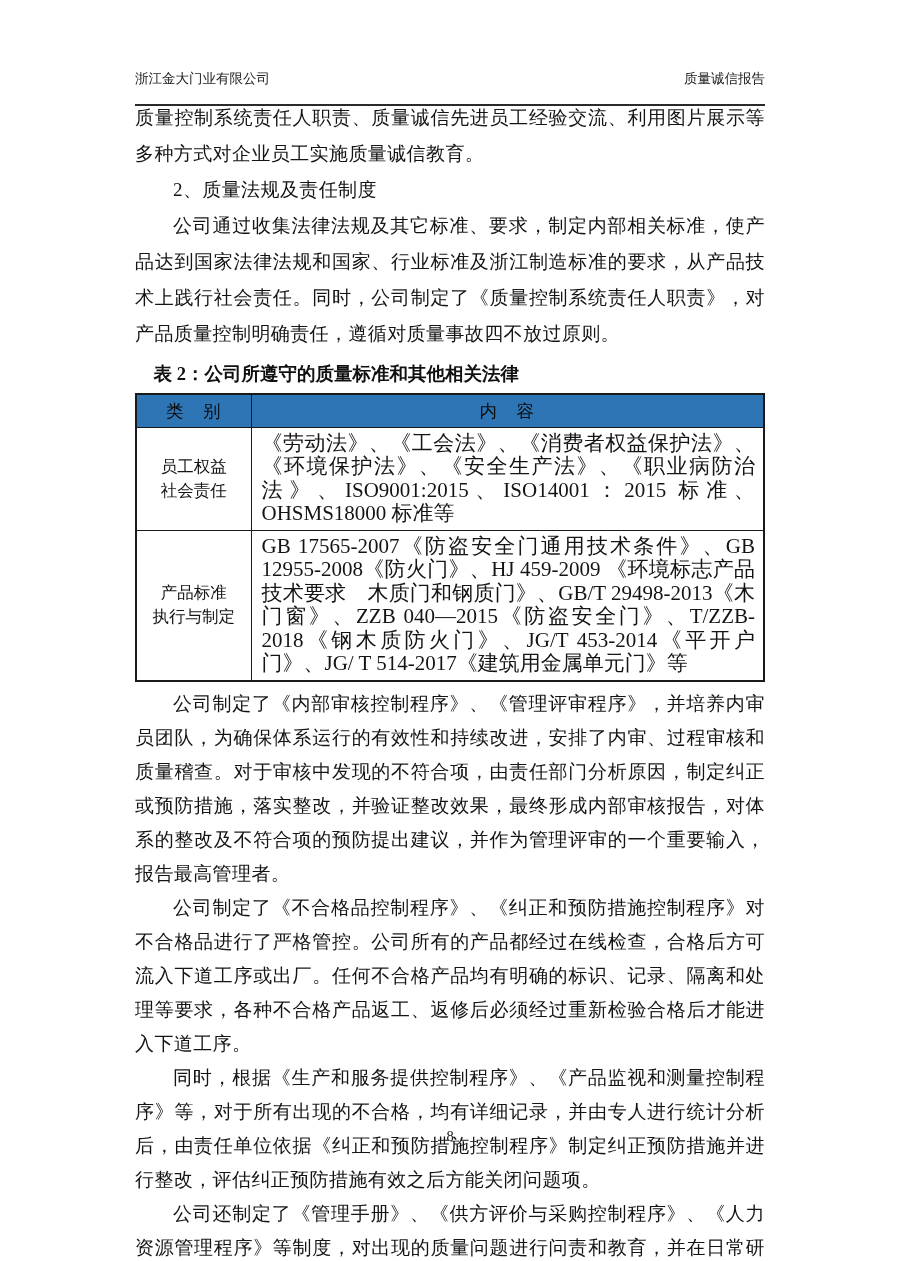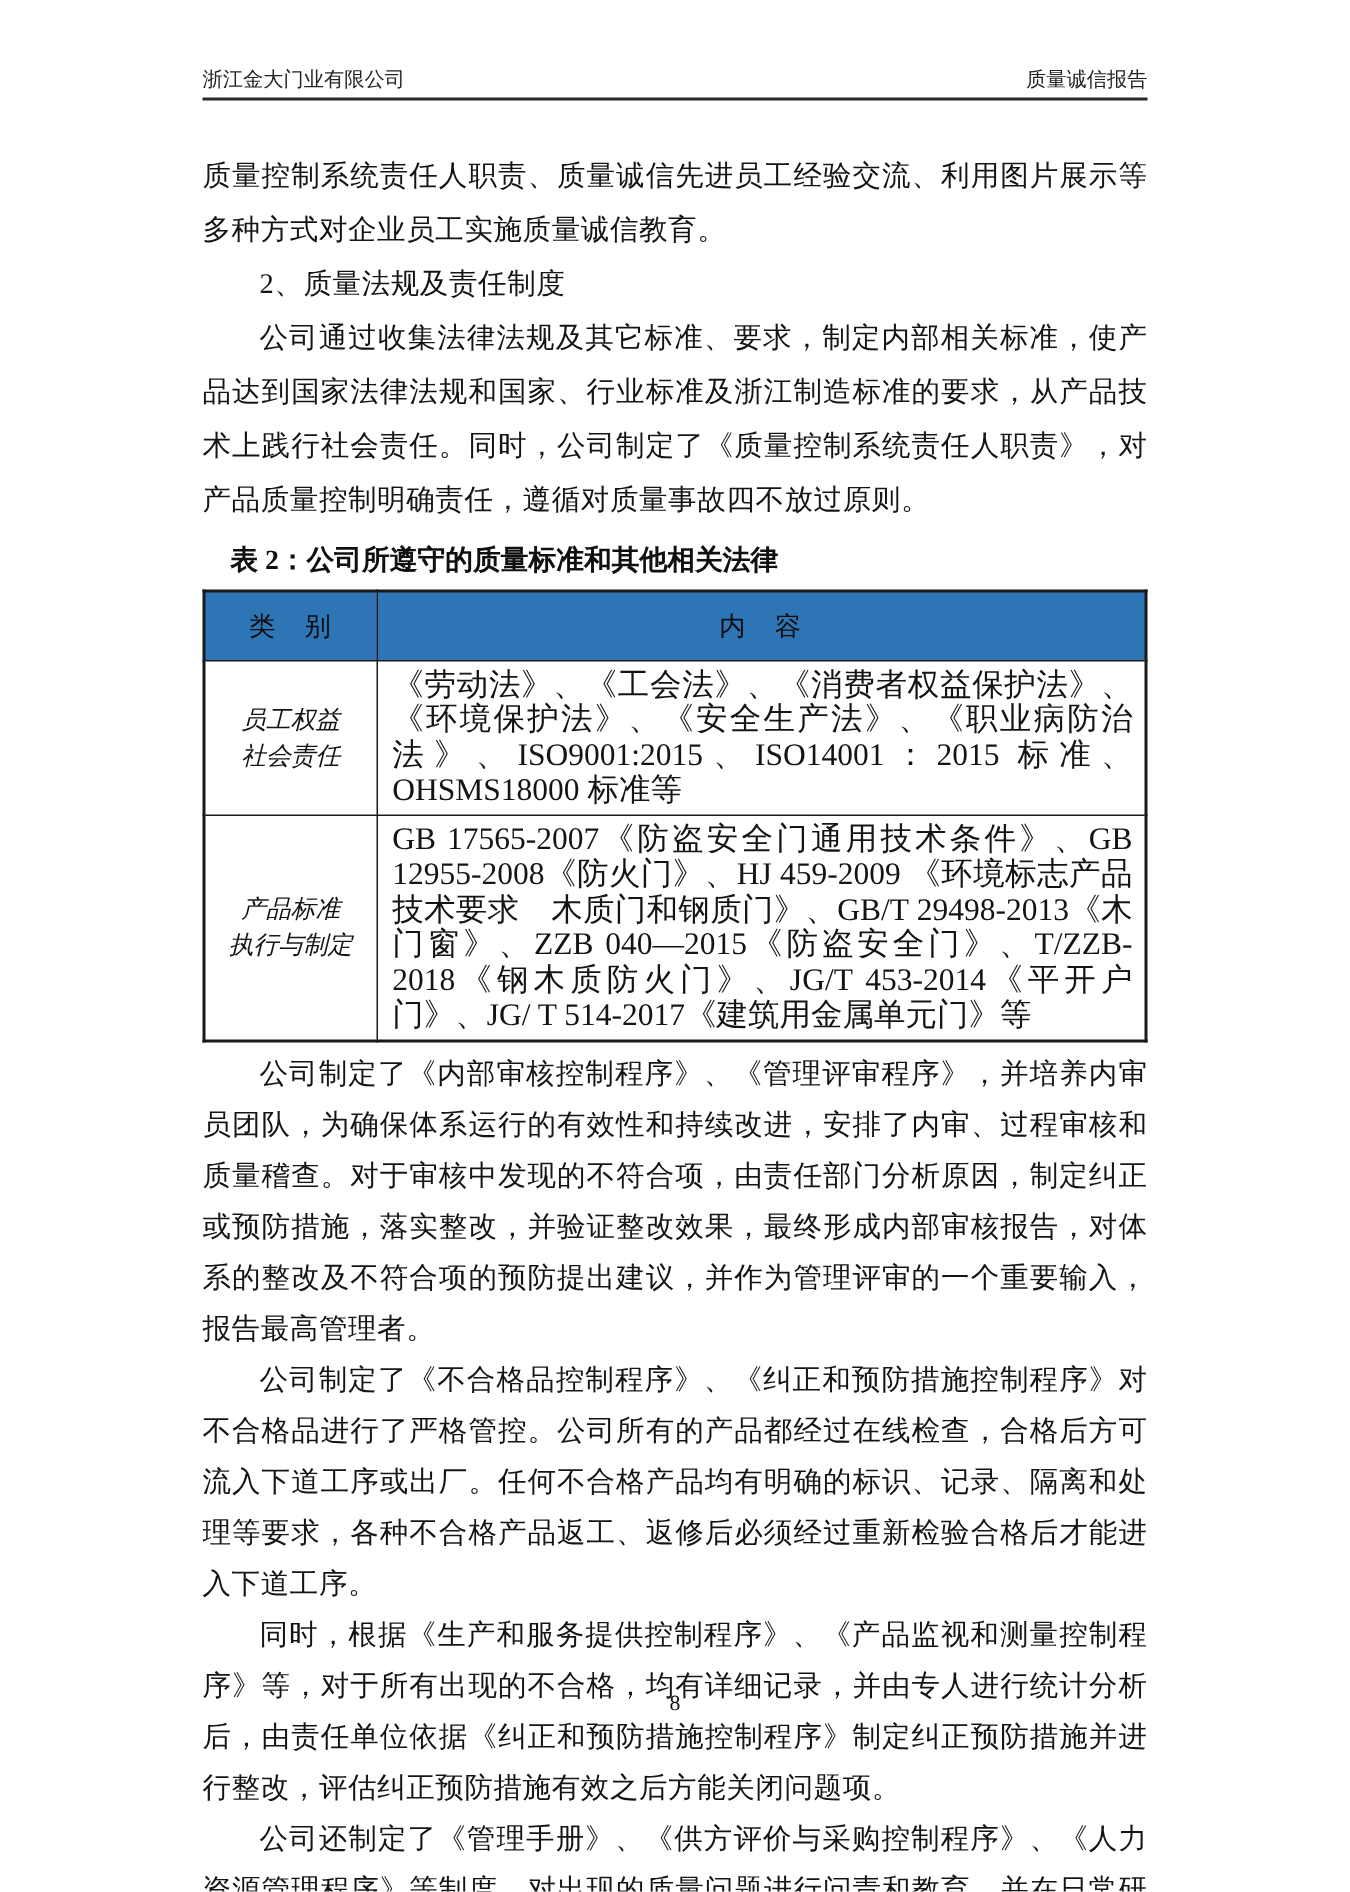--- a/index.html
+++ b/index.html
@@ -9,24 +9,24 @@
     position: relative;
     font-family: "Liberation Serif", "DejaVu Serif", serif;
     color: #111111;
     overflow: hidden;
   }
   .page { position: absolute; inset: 0; background: #ffffff; }
 
   
   .running-header {
     position: absolute;
-    left: 135px; right: 135px; top: 44px;
+    left: 135px; right: 135px; top: 70px;
     display: flex; justify-content: space-between; align-items: flex-end;
     border-bottom: 2px solid #2a2a2a;
-    padding-bottom: 3px;
+    padding-bottom: 16px;
     font-size: 13.5px;
     color: #222222;
   }
 
   
   .content {
     position: absolute;
     left: 135px; right: 135px; top: 100px;
   }
   .para {
@@ -55,33 +55,32 @@
     margin-top: 3px;
     table-layout: fixed;
   }
   table.std, table.std th, table.std td { border: 1px solid #1a1a1a; }
   table.std { border: 2px solid #1a1a1a; }
   table.std th {
     background: #2E75B6;
     color: #0b0b0b;
     font-size: 17.5px;
     font-weight: normal;
-    height: 46px;
+    height: 33px;
     text-align: center;
     letter-spacing: 1px;
   }
   col.cat-col { width: 115px; }
   td.cat {
     text-align: center;
     vertical-align: middle;
     font-size: 16.5px;
     line-height: 24px;
     white-space: pre-line;
     color: #141414;
-    font-style: italic;
   }
   td.cnt {
     font-size: 21px;
     line-height: 23.5px;
     padding: 4px 8px 4px 10px;
     text-align: justify;
     vertical-align: middle;
     color: #141414;
   }
 

